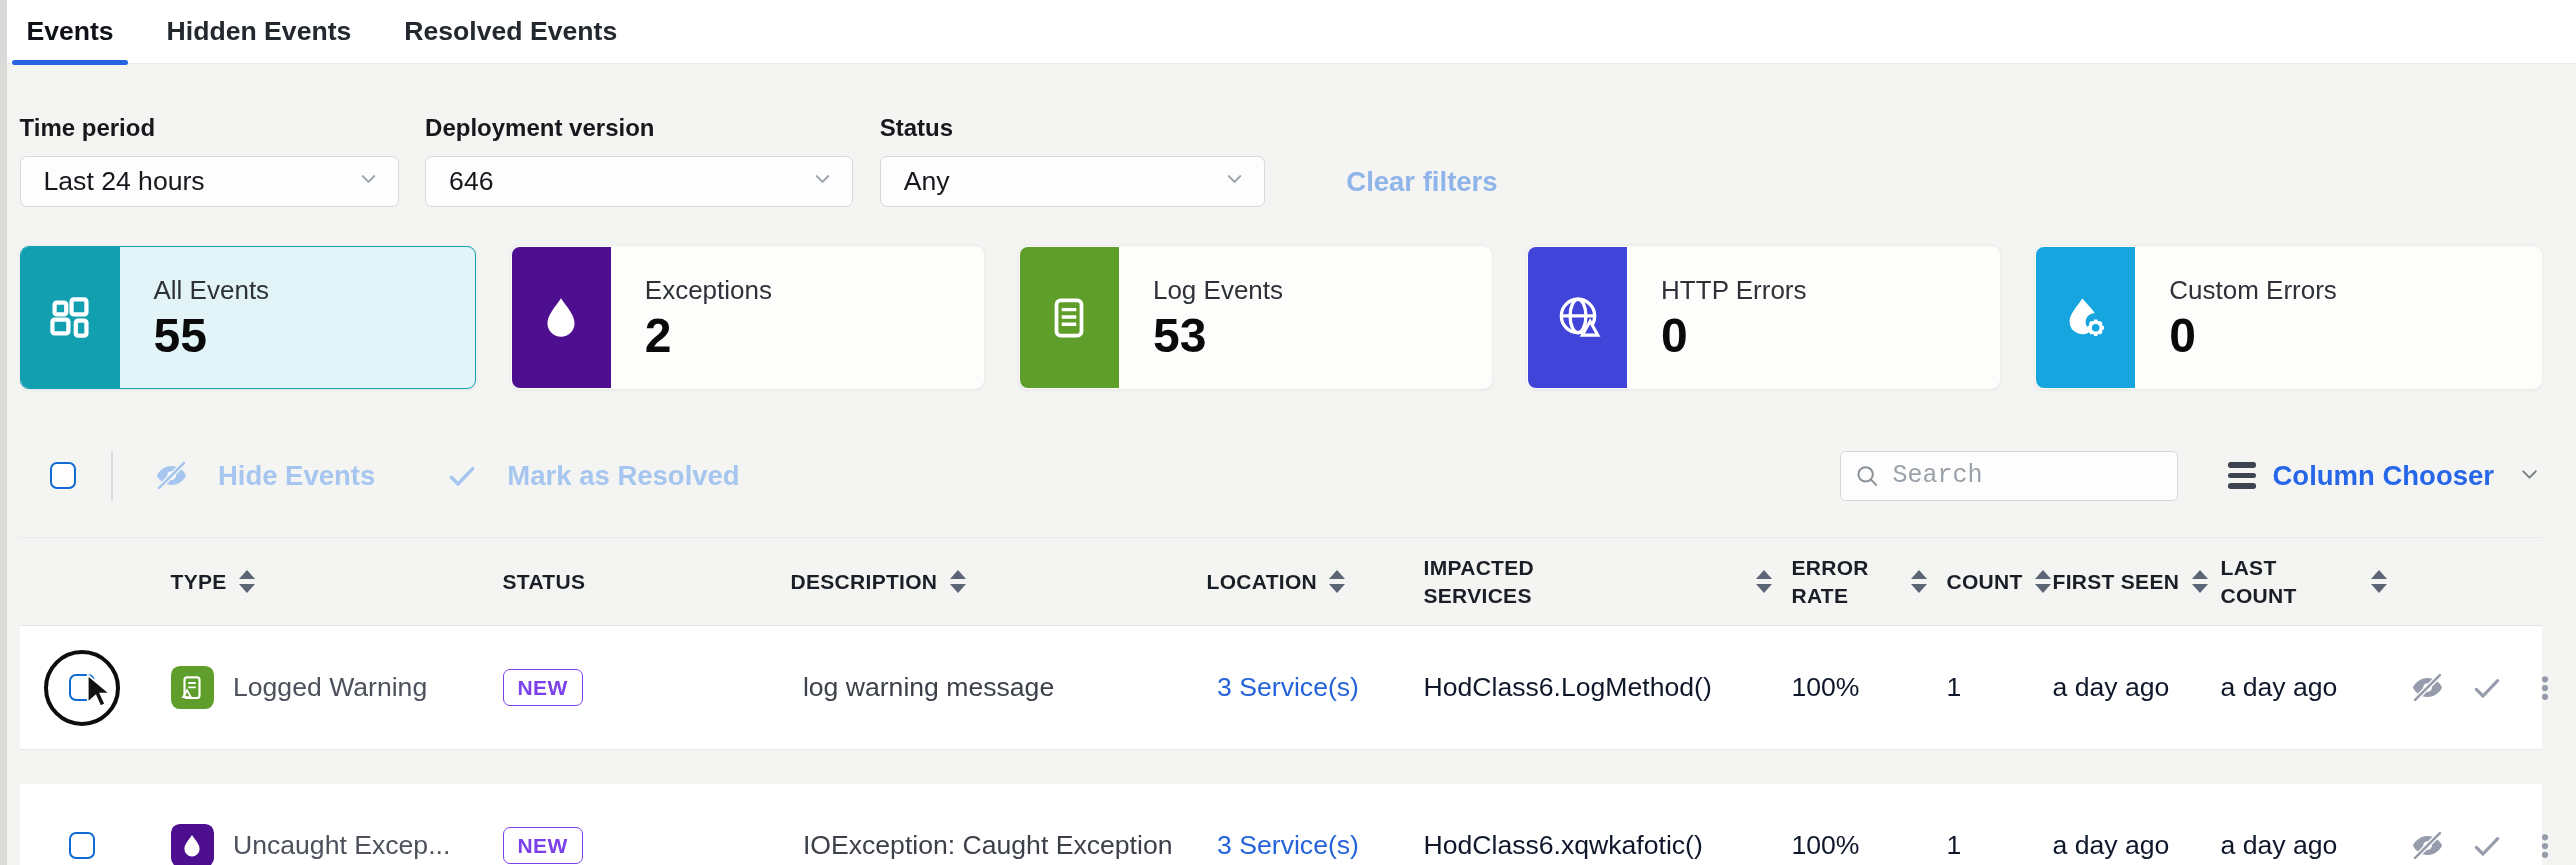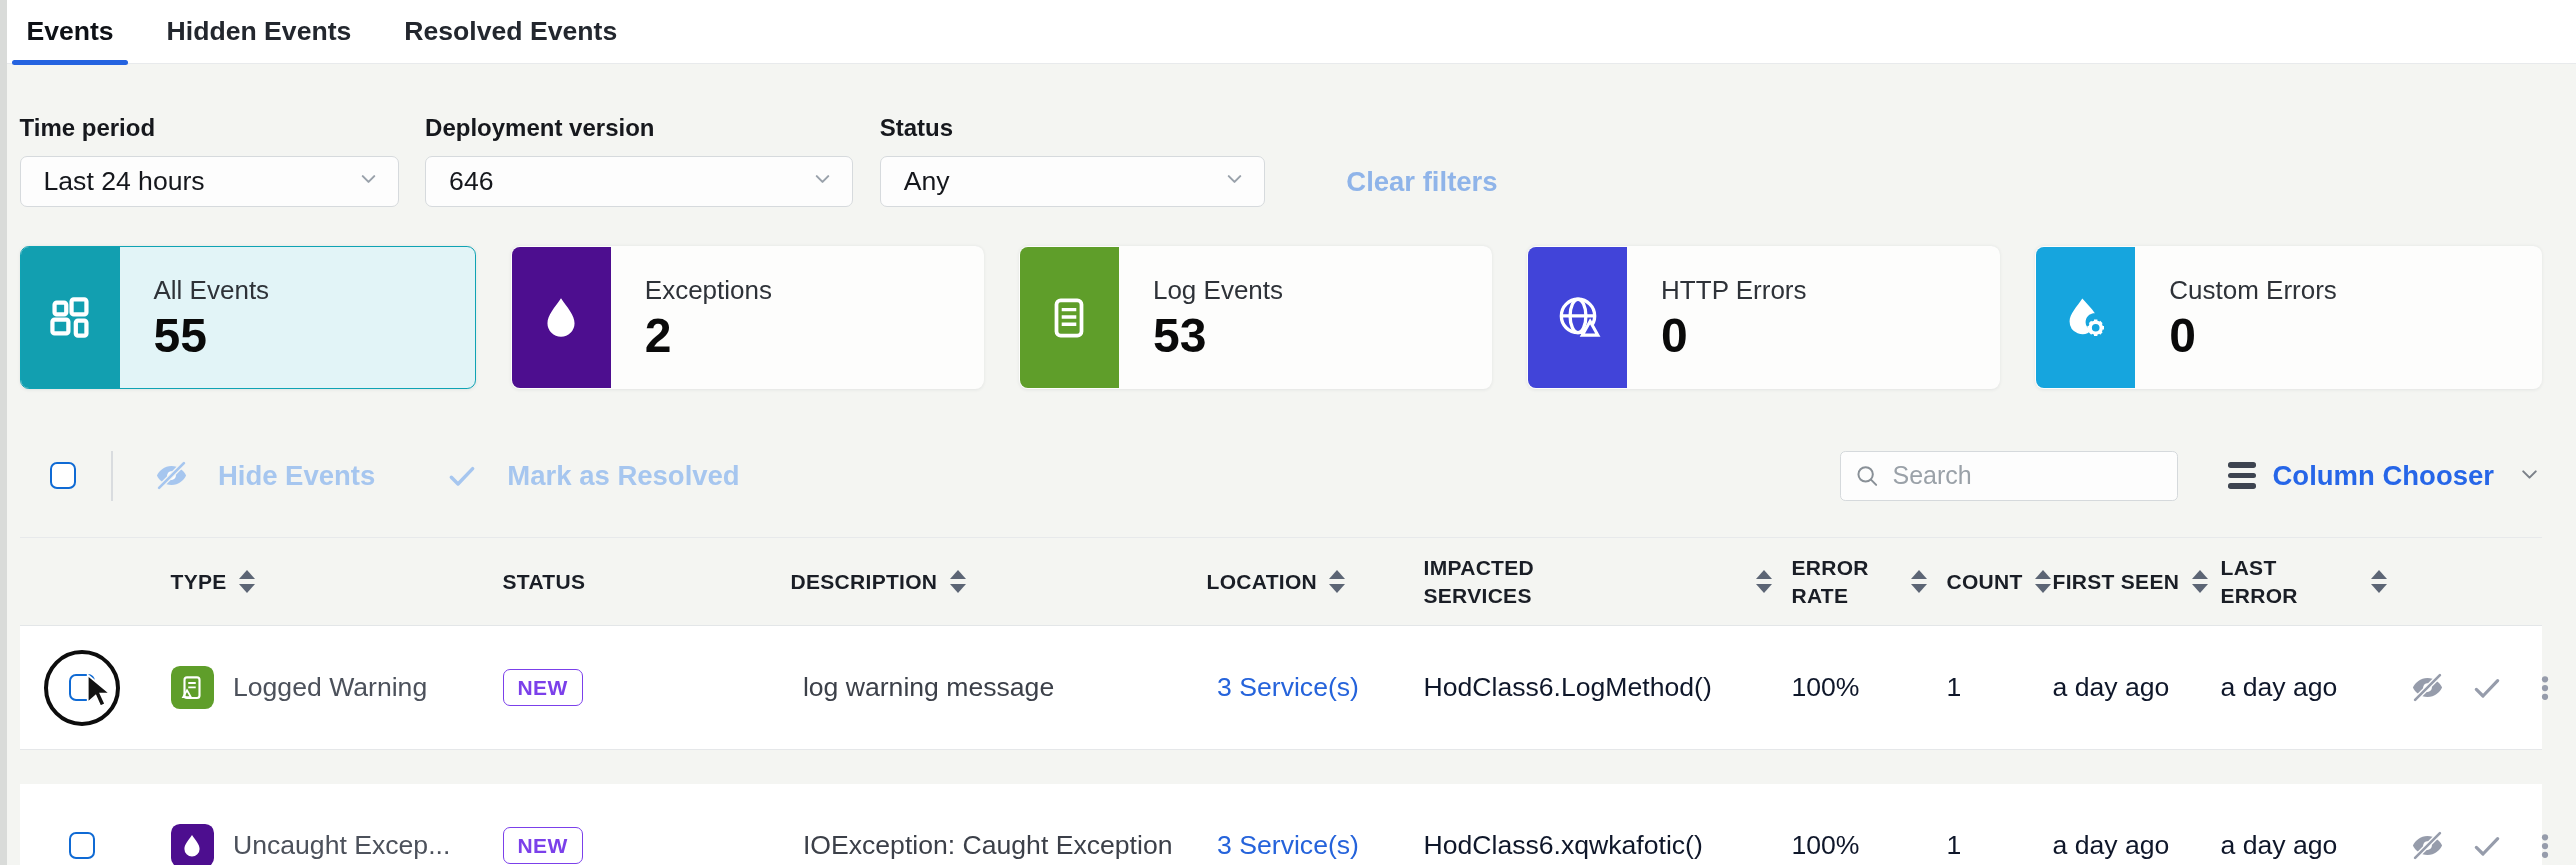--- a/index.html
+++ b/index.html
@@ -40,21 +40,21 @@
 
   
   .toolbar { margin-top:60px; height:53px; display:flex; align-items:center; }
   .checkbox { width:26.6px; height:26.6px; border:2.7px solid #0f6ad4; border-radius:7px; background:#fff; cursor:pointer; }
   .toolbar .checkbox { margin-left:30px; }
   .tb-divider { width:1.8px; height:50px; background:#d9dcdf; margin:0 41px 0 35px; }
   .tb-btn { display:flex; align-items:center; gap:29px; font-size:27.5px; font-weight:700; color:#a6c6ef; cursor:pointer; }
   .tb-btn + .tb-btn { margin-left:71px; }
   .tb-right { margin-left:auto; display:flex; align-items:center; }
   .search-box { position:relative; width:338px; height:50px; }
-  .search-box input { width:100%; height:100%; border:1.8px solid #d5d9dc; border-radius:5.3px; background:#fdfdfd; font-size:25px; font-family:Liberation Sans, sans-serif; color:#a16207; padding:0 14px 0 51px; outline:none; }
+  .search-box input { width:100%; height:100%; border:1.8px solid #d5d9dc; border-radius:5.3px; background:#fdfdfd; font-size:25px; font-family:Liberation Mono, monospace; color:#a16207; padding:0 14px 0 51px; outline:none; }
   .search-box input::placeholder { color:#9aa1a8; }
   .search-box svg { position:absolute; left:14px; top:50%; transform:translateY(-50%); }
   .col-chooser { display:flex; align-items:center; margin-left:50px; cursor:pointer; }
   .burger { display:flex; flex-direction:column; gap:5.3px; margin-right:16px; }
   .burger span { display:block; width:28px; height:5.3px; border-radius:2.7px; background:#3d4450; }
   .col-chooser-label { font-size:27.5px; font-weight:700; color:#2666e8; }
   .col-chooser .chev { margin-left:23px; }
 
   
   .grid { display:grid; grid-template-columns:151px 332px 288px 416px 217px 368px 155px 106px 168px 173px 202px; align-items:center; }
@@ -307,21 +307,21 @@
           </span>
         </div>
       <div class="th">
           <span class="lbl">FIRST SEEN</span>
           <span class="sort">
             <i class="up"></i>
             <i class="dn"></i>
           </span>
         </div>
       <div class="th">
-          <span class="lbl">LAST ERROR</span>
+          <span class="lbl">LAST COUNT</span>
           <span class="sort">
             <i class="up"></i>
             <i class="dn"></i>
           </span>
         </div>
       <div class="th"></div>
     </div>
 
     <div class="grid trow">
       <div class="cell sel-cell">

